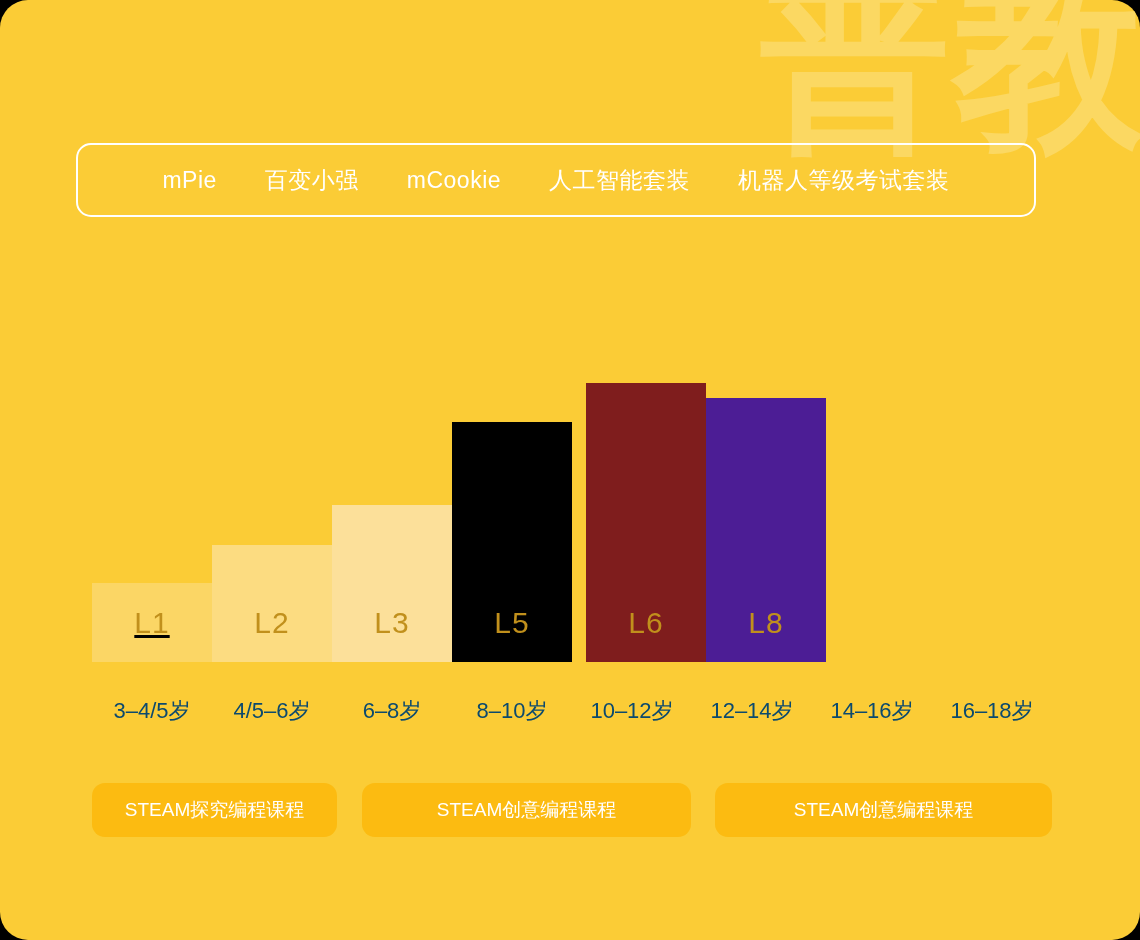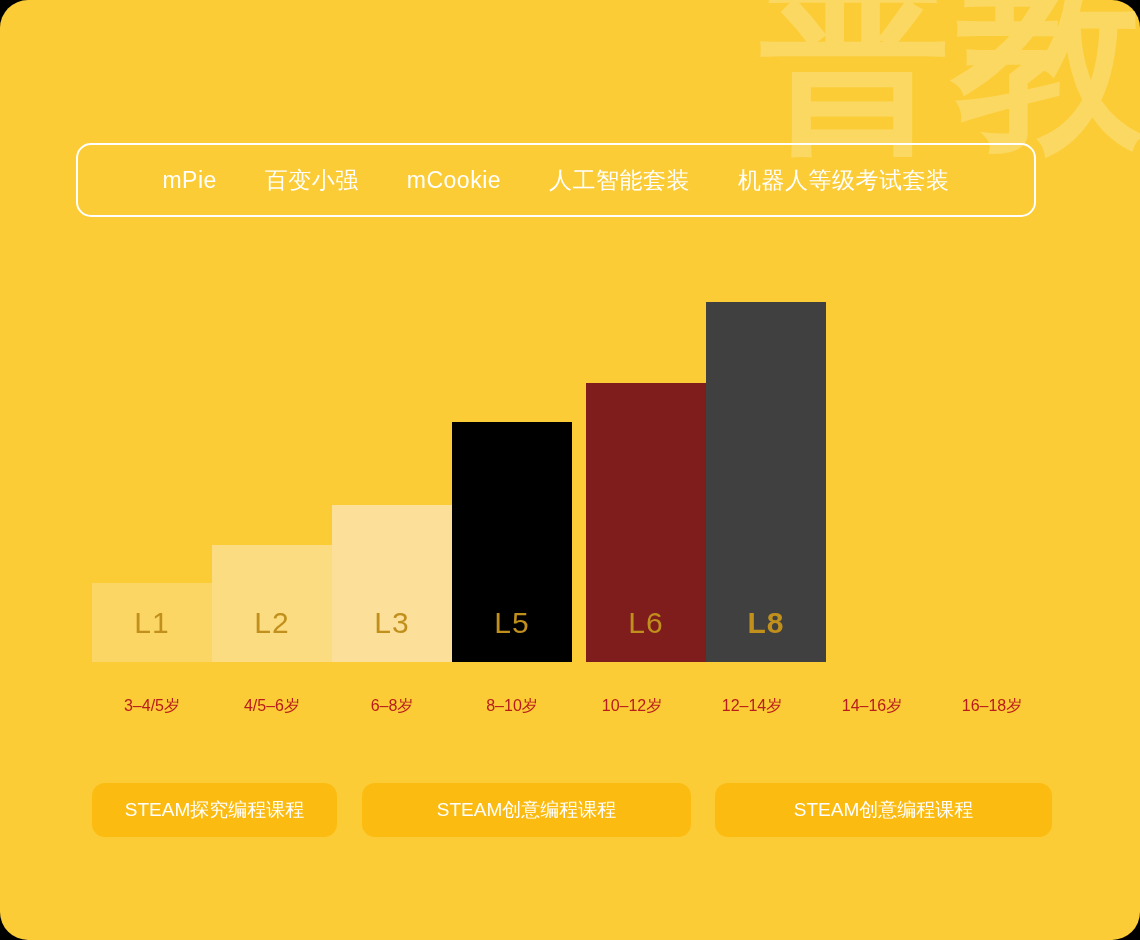--- a/index.html
+++ b/index.html
@@ -88,22 +88,22 @@
   #ages {
     position: absolute;
     left: 92px;
     top: 696px;
     width: 960px;
     display: flex;
   }
   .age-cell {
     width: 120px;
     text-align: center;
-    color: #b91c1c;
-    font-size: 16px;
+    color: #0c4a6e;
+    font-size: 22px;
     white-space: nowrap;
   }
 
   
   #pills {
     position: absolute;
     left: 92px;
     top: 783px;
     width: 960px;
     height: 54px;
@@ -131,36 +131,36 @@
 
   <div id="navbar">
       <div class="nav-item">mPie</div>
       <div class="nav-item">百变小强</div>
       <div class="nav-item">mCookie</div>
       <div class="nav-item">人工智能套装</div>
       <div class="nav-item">机器人等级考试套装</div>
     </div>
 
   <div id="chart">
-      <div class="bar" style="height: 79px; background: rgb(251, 214, 101);">
+      <div class="bar" style="height: 79px; background: rgb(251, 214, 101); text-decoration: underline;">
         <span class="bar-label">L1</span>
       </div>
       <div class="bar" style="height: 117px; background: rgb(252, 220, 129);">
         <span class="bar-label">L2</span>
       </div>
       <div class="bar" style="height: 157px; background: rgb(252, 224, 154);">
         <span class="bar-label">L3</span>
       </div>
       <div class="bar" style="height: 240px; background: #000000;">
         <span class="bar-label">L5</span>
       </div>
       <div class="bar" style="height: 279px; background: #7f1d1d; margin-left: 14px;">
         <span class="bar-label">L6</span>
       </div>
-      <div class="bar" style="height: 360px; background: #404040; font-weight: bold;">
+      <div class="bar" style="height: 264px; background: #4c1d95;">
         <span class="bar-label">L8</span>
       </div>
     </div>
 
   <div id="ages">
       <div class="age-cell">3–4/5岁</div>
       <div class="age-cell">4/5–6岁</div>
       <div class="age-cell">6–8岁</div>
       <div class="age-cell">8–10岁</div>
       <div class="age-cell">10–12岁</div>

